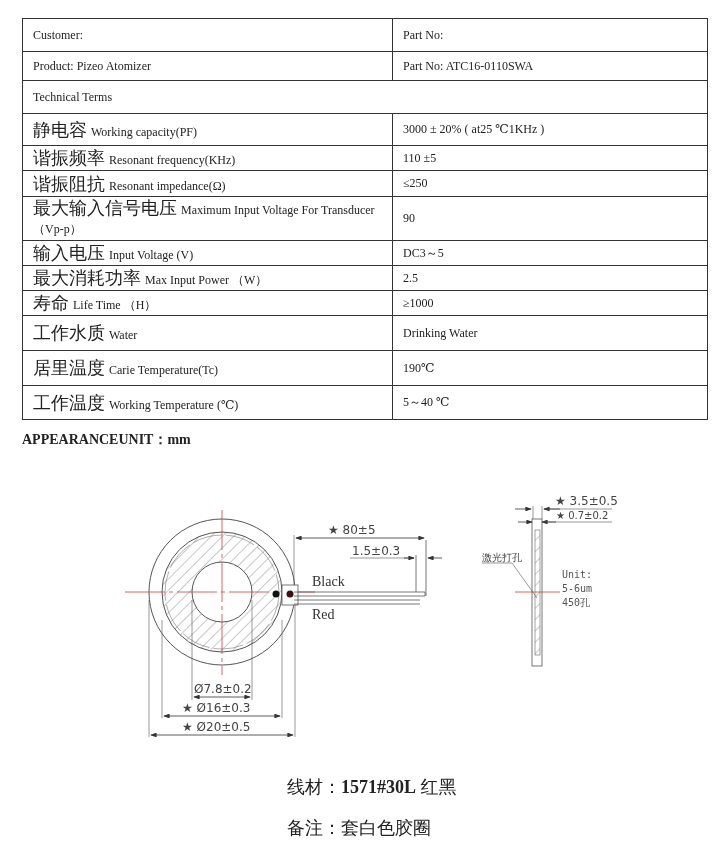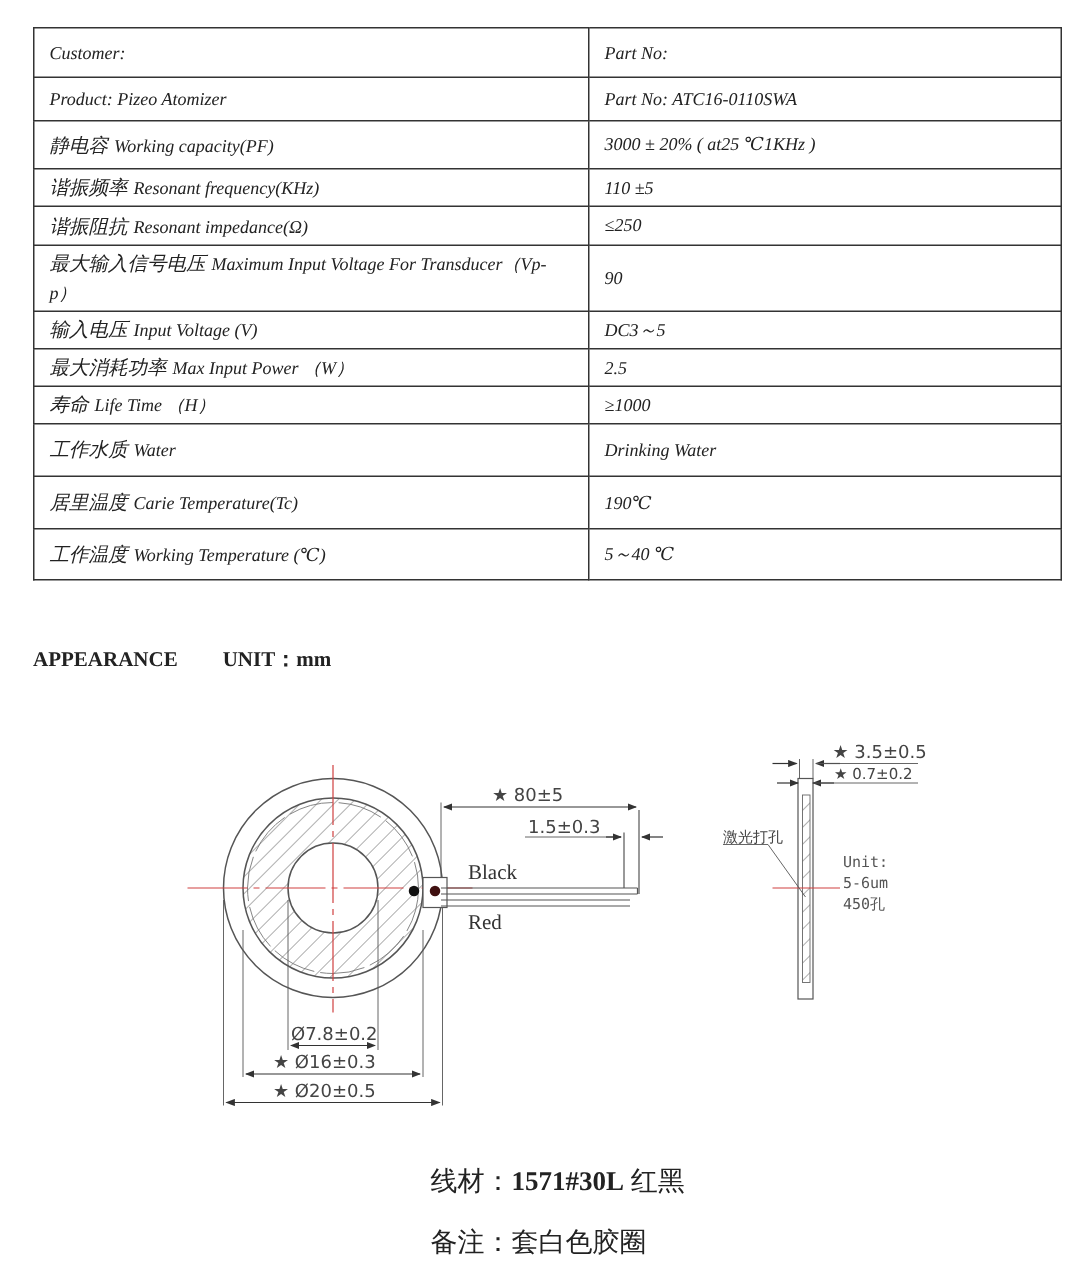--- a/index.html
+++ b/index.html
@@ -1,41 +1,44 @@
 <!DOCTYPE html>
 <html><head>
 <meta charset="utf-8">
 <style>
   html, body { margin:0; padding:0; background:#fff; }
   body { width:724px; height:858px; position:relative; overflow:hidden;
          font-family:"Liberation Serif","DejaVu Serif",serif; color:#222; }
   table.spec { position:absolute; left:22px; top:18px; width:686px;
                border-collapse:collapse; table-layout:fixed; font-size:12px; }
-  table.spec td { border:1px solid #333; padding:0 10px; vertical-align:middle;font-style:italic; }
+  table.spec td { border:1px solid #333; padding:0 10px; vertical-align:middle; }
   table.spec td.c0 { width:349px; }
   .tc { text-align:left; }
-  .cn { font-size:13px; margin-right:4px; }
+  .cn { font-size:18px; margin-right:4px; }
   .heading { position:absolute; left:22px; top:431px; font-weight:bold; font-size:14px; }
-  .heading span + span { margin-left:30px; }
+  .heading span + span { }
   svg.drw { position:absolute; left:0; top:470px; }
   .note { position:absolute; left:287px; font-size:18px; }
   .note b { font-weight:bold; }
 </style>
 </head>
 <body>
 
 <table class="spec">
   <tbody>
       <tr style="height:33px">
     <td class="c0">Customer:</td>
     <td>Part No:</td>
   </tr>
   <tr style="height:29px">
     <td>Product: Pizeo Atomizer</td>
     <td class="tc">Part No: ATC16-0110SWA</td>
+  </tr>
+  <tr style="height:33px">
+    <td colspan="2" class="tc">Technical Terms</td>
   </tr>
   <tr style="height:32px">
     <td><span class="cn">静电容</span><span>Working capacity(PF)</span></td>
     <td class="tc">3000 ± 20% ( at25 ℃1KHz )</td>
   </tr>
   <tr style="height:25px">
     <td><span class="cn">谐振频率</span><span>Resonant frequency(KHz)</span></td>
     <td class="tc">110 ±5</td>
   </tr>
   <tr style="height:26px">

